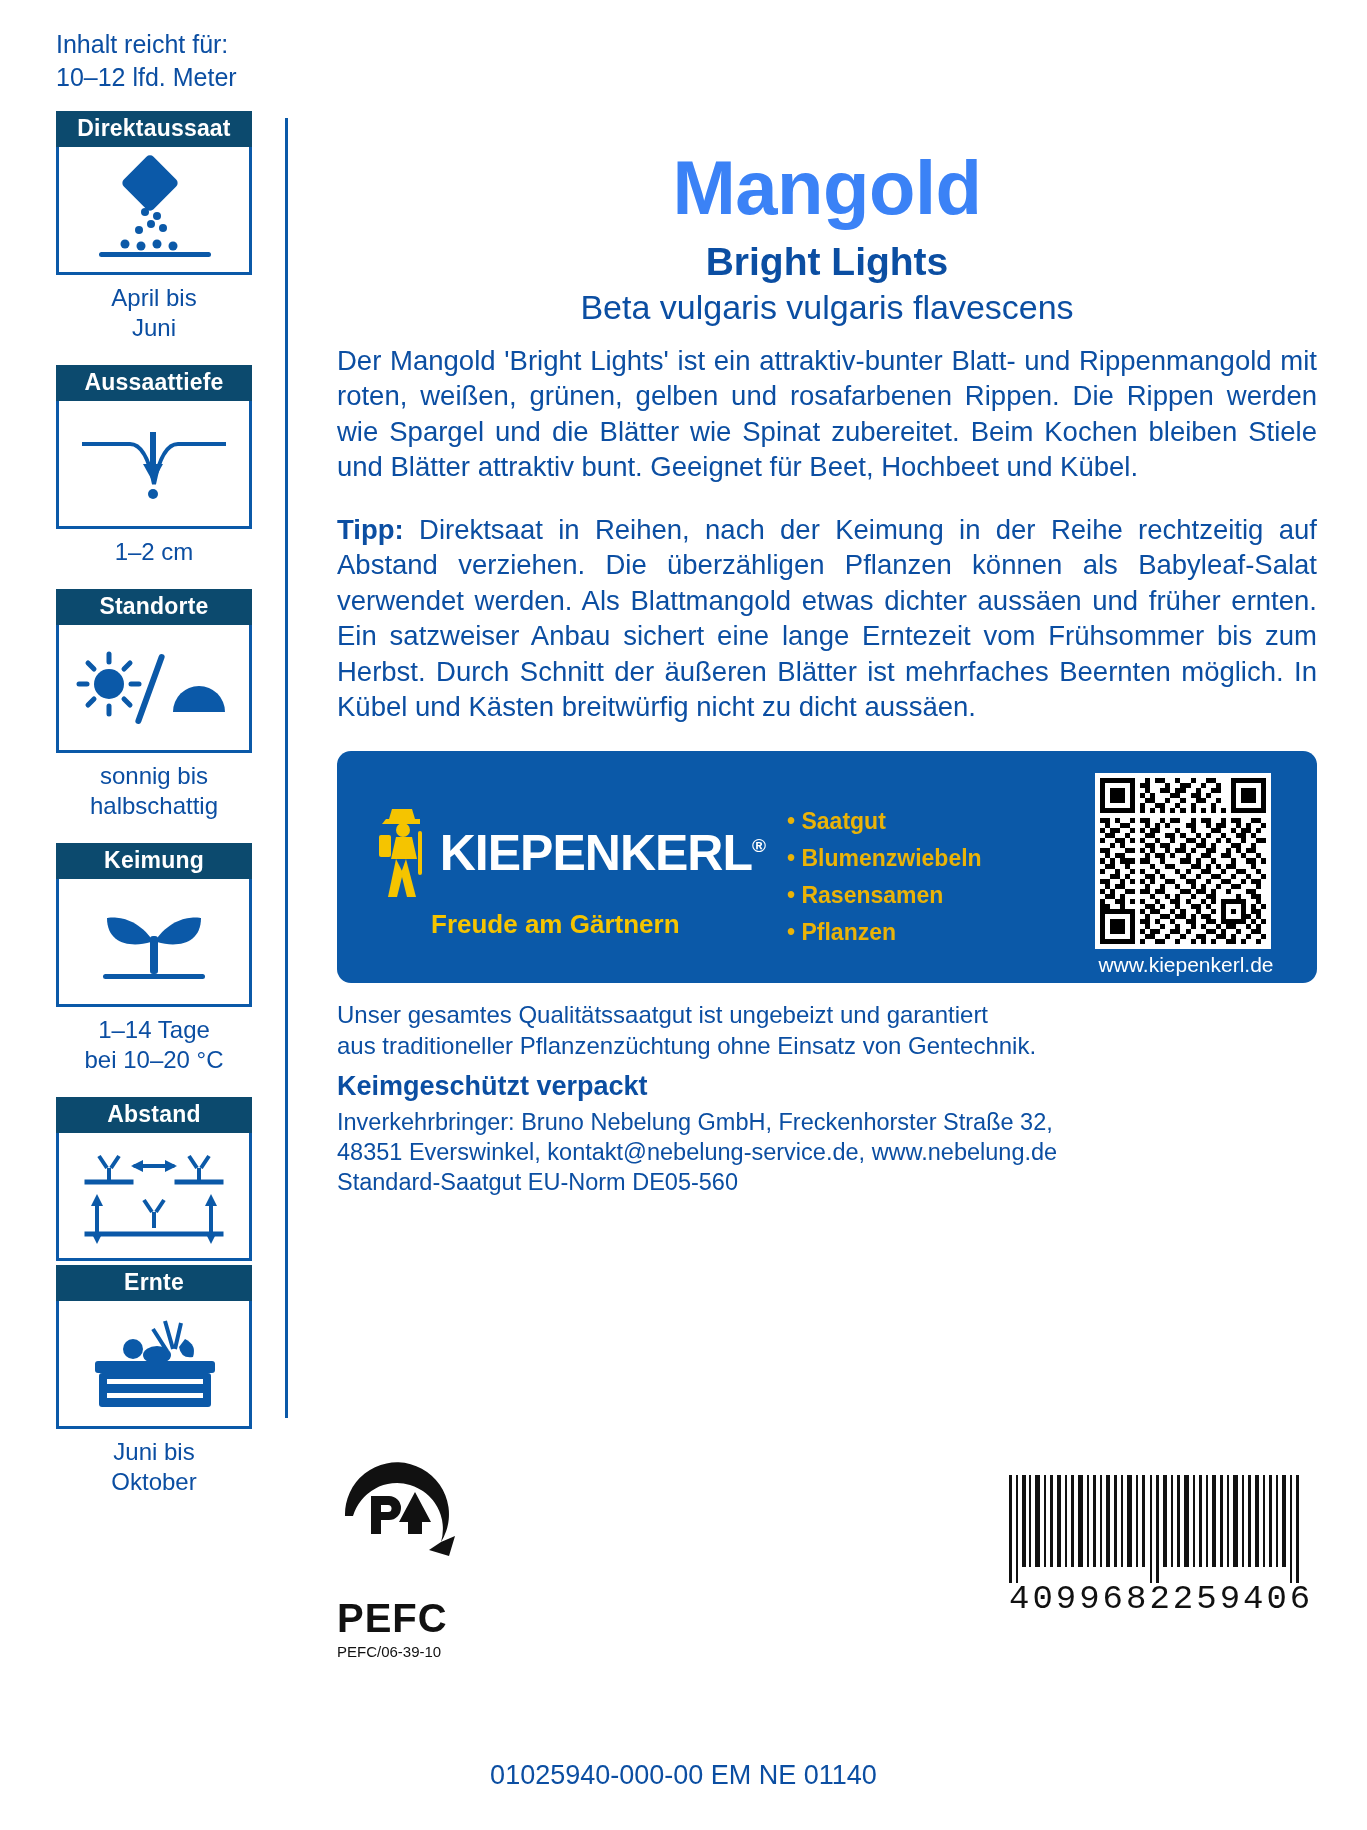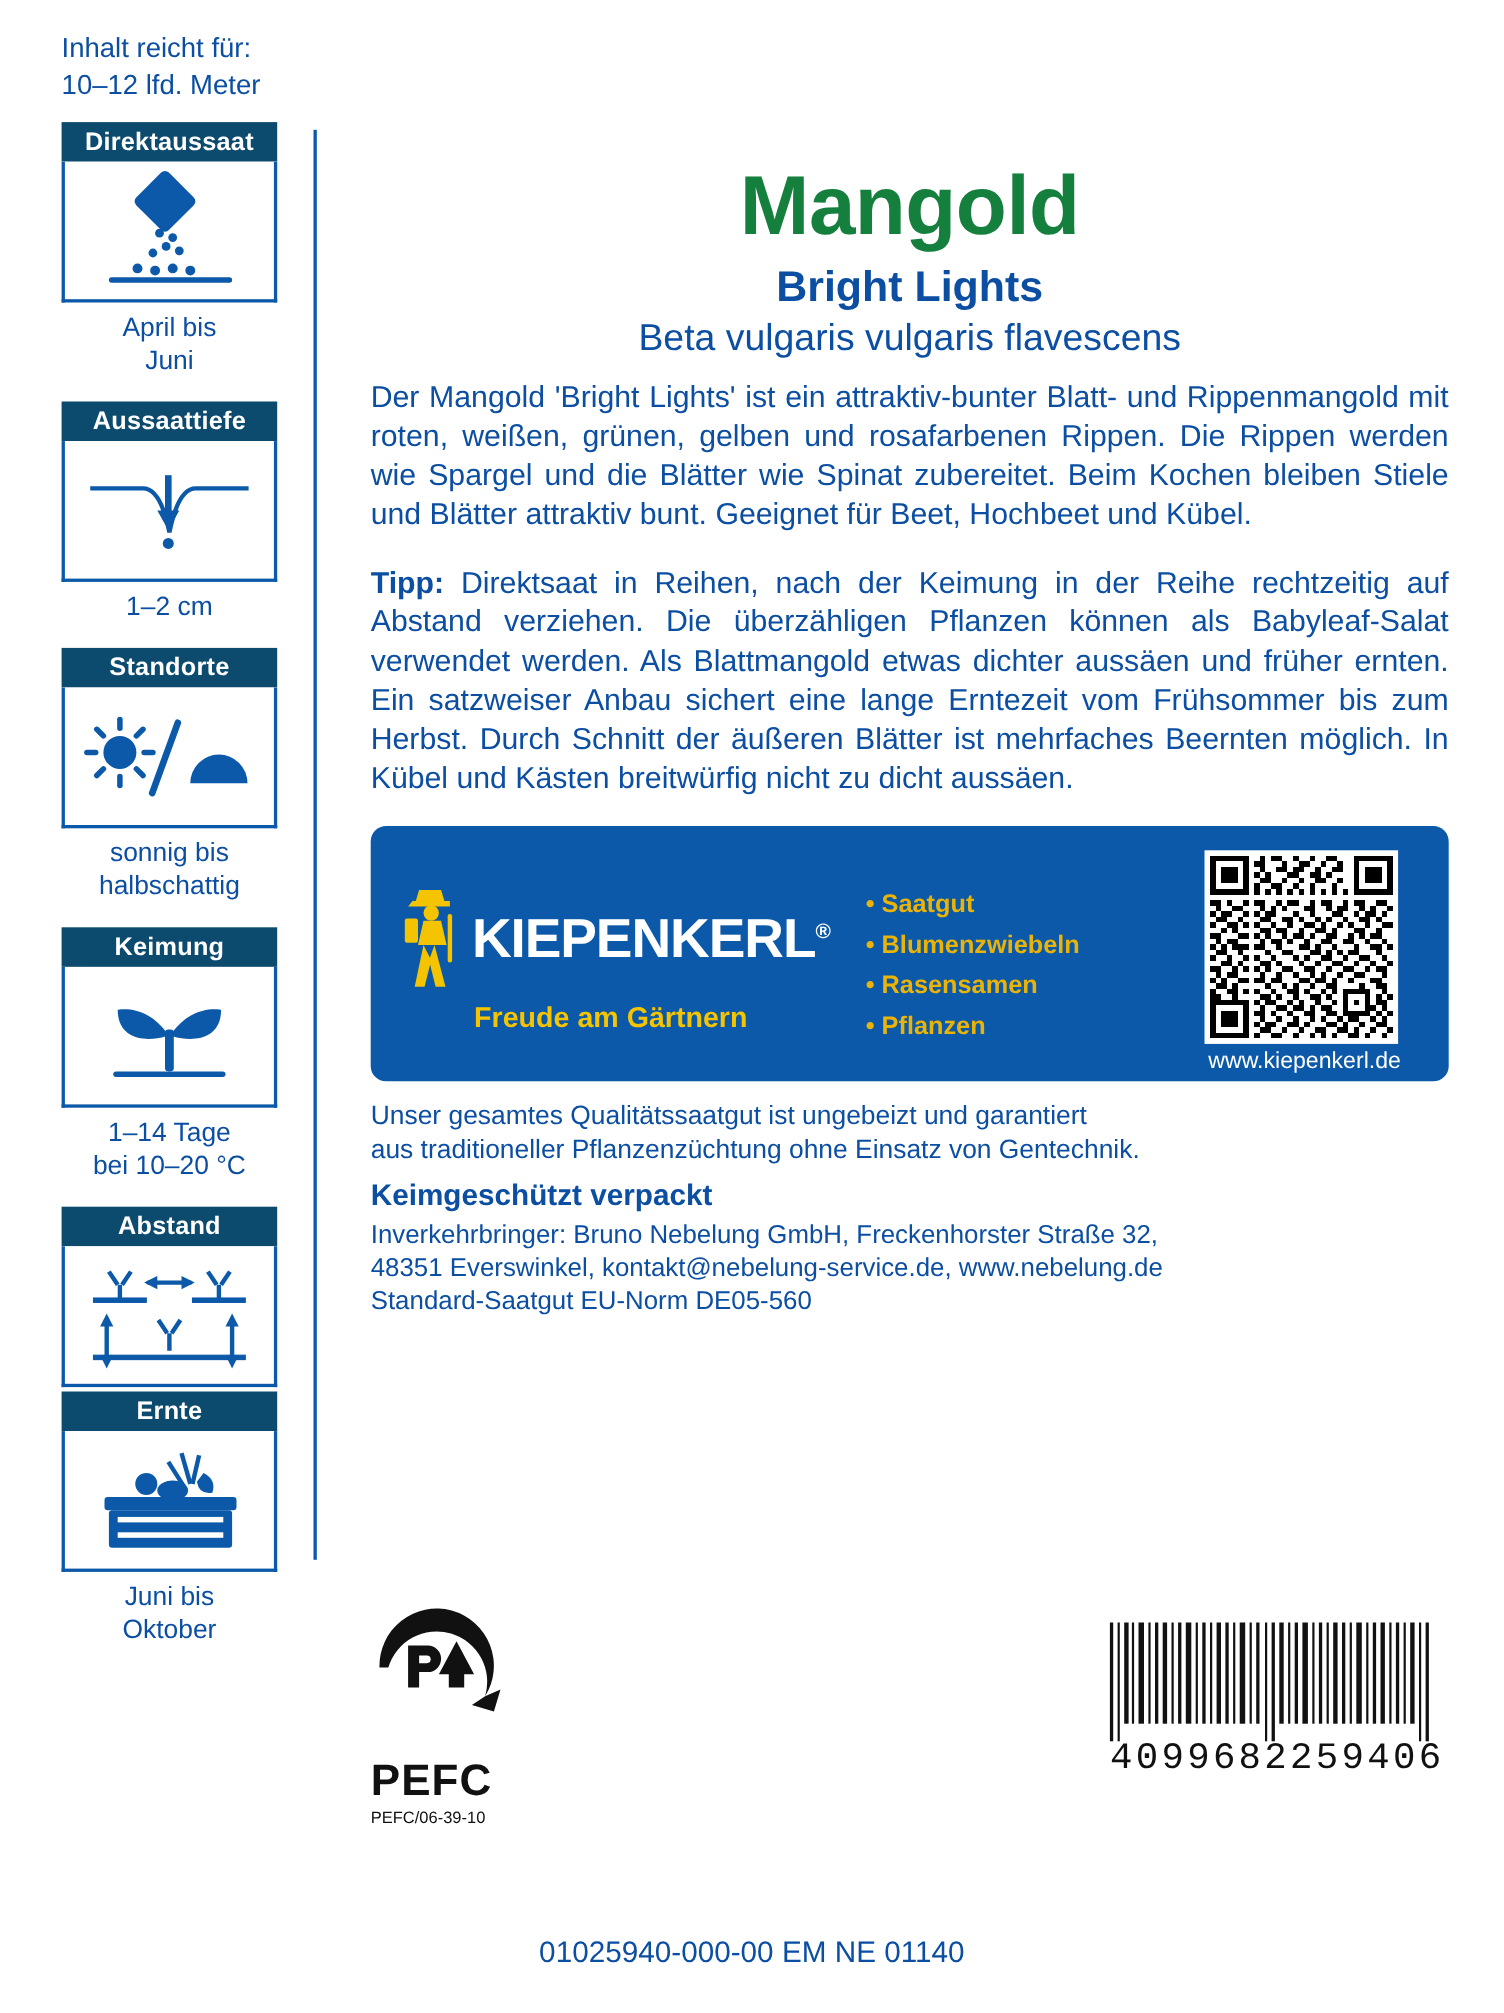--- a/index.html
+++ b/index.html
@@ -81,21 +81,21 @@
     position: absolute;
     left: 337px;
     top: 150px;
     width: 980px;
   }
   .title {
     font-size: 76px;
     font-weight: bold;
     text-align: center;
     line-height: 1;
-    color: #15803d;
+    color: #3b82f6;
     letter-spacing: -.5px;
   }
   .variety {
     font-size: 39px;
     font-weight: bold;
     text-align: center;
     margin-top: 14px;
     color: #0b4ea2;
   }
   .latin {
@@ -126,20 +126,21 @@
   }
   .logo-wrap {
     position: absolute;
     left: 28px;
     top: 52px;
     width: 400px;
   }
   .logo-row {
     display: flex;
     align-items: center;
+    justify-content: flex-end;
   }
   .logo-mark { margin-right: 6px; }
   .logo-text {
     font-size: 50px;
     font-weight: bold;
     color: #ffffff;
     letter-spacing: -1px;
     position: relative;
   }
   .logo-reg {

